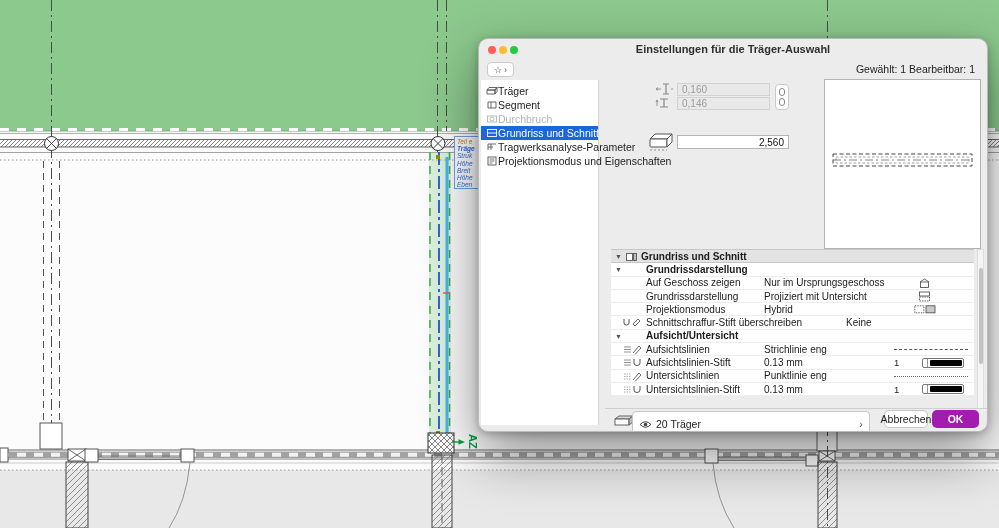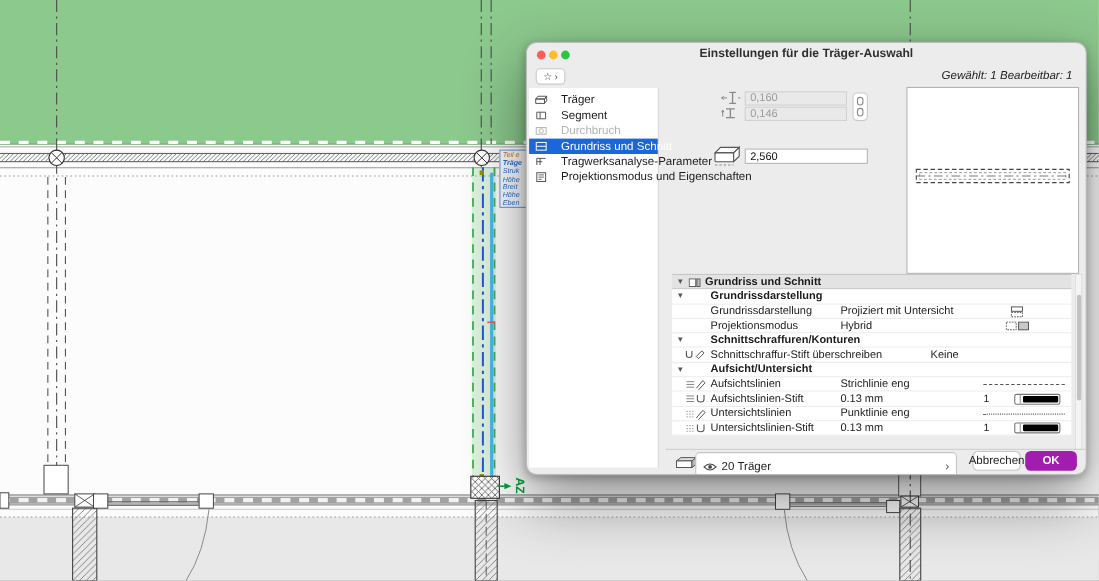--- a/index.html
+++ b/index.html
@@ -23,34 +23,34 @@
   .titlebar{position:absolute;left:0;top:0;right:0;height:19px;}
   .tl{position:absolute;top:7px;width:8px;height:8px;border-radius:50%;}
   .tl.red{left:9px;background:#ff5f57;}
   .tl.yellow{left:20px;background:#febc2e;}
   .tl.green{left:31px;background:#28c840;}
   .title{position:absolute;left:0;right:0;top:4px;text-align:center;font-size:11px;
          font-weight:bold;color:#2f2f2f;}
   .fav-btn{position:absolute;left:8px;top:23px;width:27px;height:15px;background:#fff;
            border:1px solid #c9c9c9;border-radius:4px;font-size:9px;color:#444;
            display:flex;align-items:center;justify-content:center;gap:2px;}
-  .sel-status{position:absolute;right:12px;top:24px;font-size:10.5px;color:#222;font-style:italic;}
+  .sel-status{position:absolute;right:12px;top:24px;font-size:10.5px;color:#222;}
   
   .side{position:absolute;left:2px;top:41px;width:118px;height:345px;background:#fff;
         border-right:1px solid #d6d6d6;padding-top:4px;}
-  .side-item{position:relative;height:14px;display:flex;align-items:center;gap:12px;
+  .side-item{position:relative;height:14px;display:flex;align-items:center;gap:0;
              padding-left:5px;font-size:10.5px;color:#1c1c1c;white-space:nowrap;}
   .side-item .sic{width:12px;height:10px;flex:0 0 12px;}
   .side-item.sel{background:#1b66d9;color:#fff;}
   .side-item.dis{color:#b3b3b3;}
   
   .gic{position:absolute;}
   .ginput{position:absolute;height:13px;font-size:10px;line-height:11px;padding:1px 4px;
           border:1px solid #d2d2d2;background:#e9e9e9;color:#9a9a9a;}
-  .ginput.live{background:#fff;border-color:#b5b5b5;color:#111;}
+  .ginput.live{background:#fff;border-color:#b5b5b5;color:#111;text-align:right;}
   .chain{position:absolute;left:296px;top:45px;width:14px;height:26px;background:#fff;
          border:1px solid #c9c9c9;border-radius:4px;display:flex;flex-direction:column;
          align-items:center;justify-content:center;gap:2px;}
   .chain i{display:block;width:6px;height:8px;border:1px solid #8a8a8a;border-radius:3px;}
   
   .preview{position:absolute;left:345px;top:40px;width:157px;height:170px;background:#fff;
            border:1px solid #b3b3b3;}
   
   .ptable{position:absolute;left:132px;top:210px;width:363px;border-top:1px solid #c6c6c6;
           font-size:10px;color:#1b1b1b;}
@@ -318,20 +318,30 @@
           <rect x="7.5" y="0.5" width="3" height="7" fill="#bbb" stroke="#555" stroke-width="0.9"></rect>
         </svg>
         <span>Grundriss und Schnitt</span>
       </div>
 
       <div class="trow tsub">
         <span class="arrow">▼</span>
         <span>Grundrissdarstellung</span>
       </div>
 
+      <div class="trow">
+        <span class="rname">Auf Geschoss zeigen</span>
+        <span class="rval">Nur im Ursprungsgeschoss</span>
+        <span class="rright">
+          <svg style="position:absolute;left:28px;top:1px;" width="13" height="11" viewBox="0 0 13 11">
+            <path d="M2,4 L6.5,1 L11,4" fill="none" stroke="#555" stroke-width="0.9"></path>
+            <rect x="2.5" y="4" width="8" height="5.5" fill="none" stroke="#555" stroke-width="0.9"></rect>
+          </svg>
+        </span>
+      </div>
 
       <div class="trow">
         <span class="rname">Grundrissdarstellung</span>
         <span class="rval">Projiziert mit Untersicht</span>
         <span class="rright">
           <svg style="position:absolute;left:28px;top:1px;" width="13" height="11" viewBox="0 0 13 11">
             <rect x="1.5" y="1" width="10" height="4" fill="none" stroke="#555" stroke-width="0.9"></rect>
             <rect x="1.5" y="6" width="10" height="4" fill="none" stroke="#555" stroke-width="0.9" stroke-dasharray="1.5 1"></rect>
           </svg>
         </span>
@@ -342,24 +352,20 @@
         <span class="rval">Hybrid</span>
         <span class="rright">
           <svg style="position:absolute;left:24px;top:2px;" width="22" height="9" viewBox="0 0 22 9">
             <rect x="0.8" y="0.8" width="9" height="7" fill="none" stroke="#555" stroke-width="0.9" stroke-dasharray="1.5 1"></rect>
             <rect x="12" y="0.8" width="9" height="7" fill="#c9c9c9" stroke="#555" stroke-width="0.9"></rect>
           </svg>
         </span>
       </div>
 
 
-      <div class="trow tsub">
-        <span class="arrow">▼</span>
-        <span>Schnittschraffuren/Konturen</span>
-      </div>
 
       <div class="trow">
         <svg class="ricon" viewBox="0 0 20 11">
           <path d="M2,2 V6 Q2,8 4.5,8 Q7,8 7,6 V2" fill="none" stroke="#555" stroke-width="1"></path>
           <path d="M11,7 L16,2 L18,4 L13,9 Z" fill="none" stroke="#555" stroke-width="0.9"></path>
         </svg>
         <span class="rname" style="width:200px">Schnittschraffur-Stift überschreiben</span>
         <span class="rval">Keine</span>
         <span class="rright"></span>
       </div>

